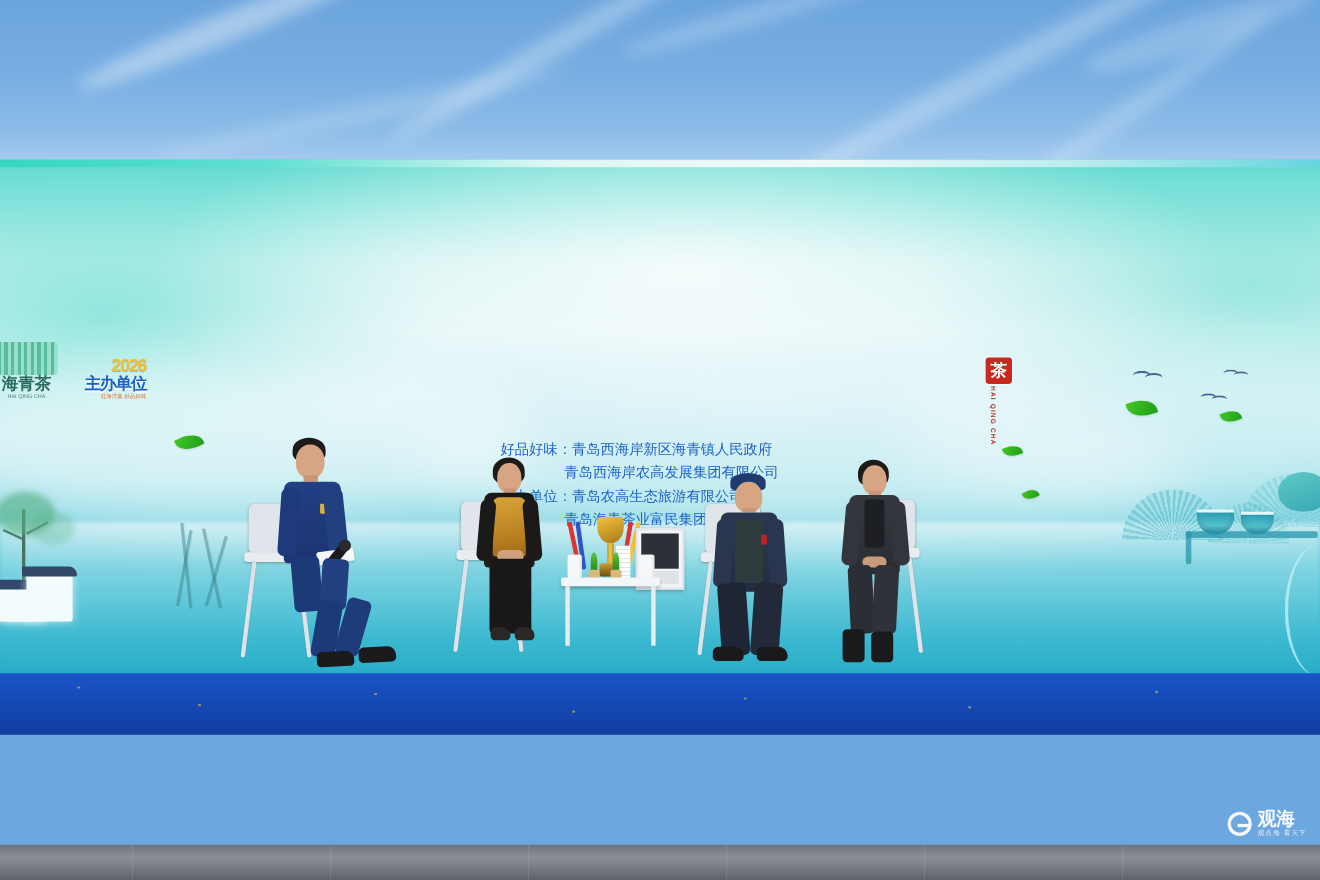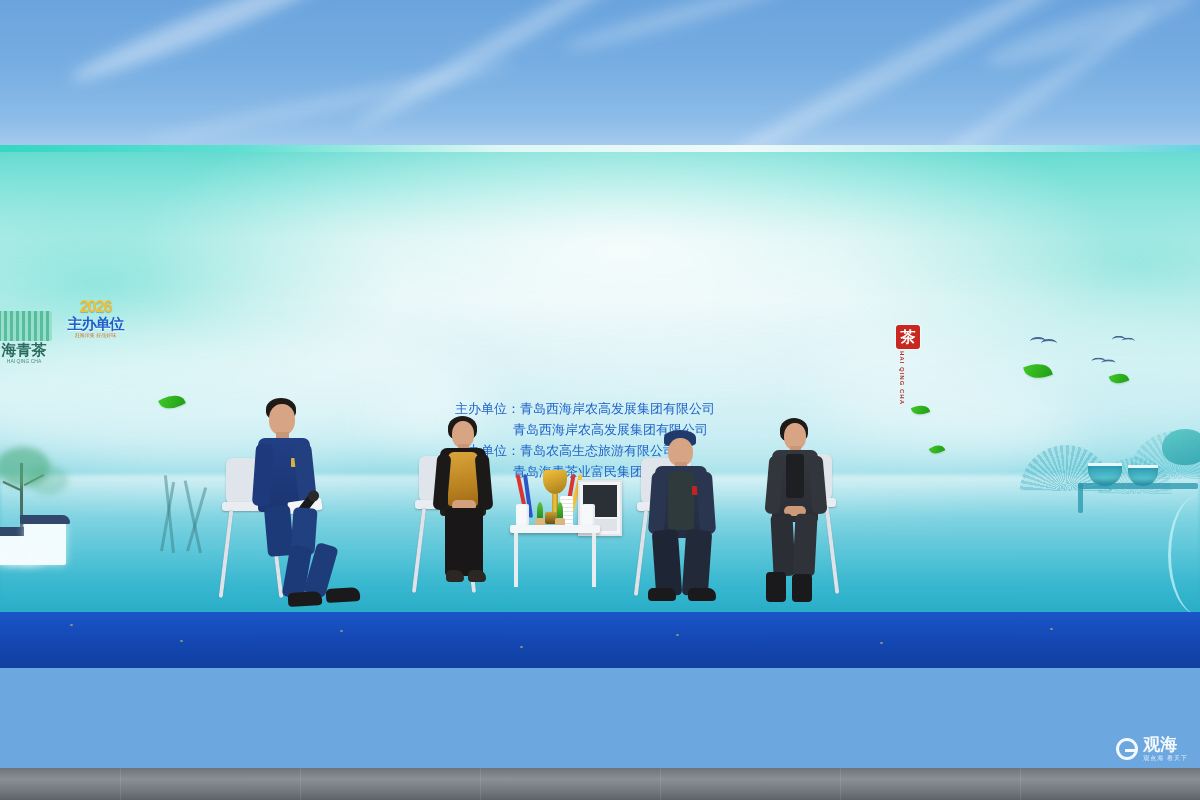--- a/index.html
+++ b/index.html
@@ -87,21 +87,21 @@
         color:#fff;font-size:15px;font-weight:bold;box-shadow:0 0 0 1px rgba(255,255,255,.5);}
   .seal-py{position:absolute;left:898px;top:351px;font-size:6px;color:#b1372d;line-height:7px;
         writing-mode:vertical-rl;letter-spacing:1px;font-weight:bold;}
 
   
   .orgs{position:absolute;left:455px;top:398px;width:340px;color:#1e63c9;font-size:13px;line-height:21px;}
   .orgs div{white-space:nowrap;}
   .orgs .indent{padding-left:58px;}
 
   
-  .logo-2026{position:absolute;left:58px;top:154px;width:75px;height:48px;text-align:center;}
+  .logo-2026{position:absolute;left:58px;top:180px;width:75px;height:48px;text-align:right;}
   .logo-2026 .yr{font-size:16px;font-weight:bold;color:#f0c23a;letter-spacing:-1px;
         text-shadow:0 1px 1px rgba(0,0,0,.25);line-height:16px;}
   .logo-2026 .nm{font-size:15px;font-weight:bold;color:#1b5fc8;line-height:17px;
         text-shadow:0 1px 0 rgba(255,255,255,.85);letter-spacing:-1px;}
   .logo-2026 .tg{font-size:5px;color:#d9702a;line-height:7px;}
   .hqc{position:absolute;left:-2px;top:196px;width:52px;height:30px;text-align:center;}
   .hqc .ch{font-size:15px;font-weight:bold;color:#2b6b5c;line-height:17px;}
   .hqc .sub{font-size:5px;color:#4b8a7c;line-height:6px;}
   .stripes{position:absolute;left:-2px;top:166px;width:54px;height:30px;
       background:repeating-linear-gradient(90deg,#41b08c 0 3px,#8fdcc0 3px 6px);
@@ -262,21 +262,21 @@
     </div>
   </div>
 
 
   <div class="seal">
     <span>茶</span>
   </div>
   <div class="seal-py">HAI QING CHA</div>
 
   <div class="orgs">
-    <div>主办单位：青岛西海岸农高发展集团有限公司</div>
+    <div>好品好味：青岛西海岸新区海青镇人民政府</div>
     <div class="indent">青岛西海岸农高发展集团有限公司</div>
     <div>承办单位：青岛农高生态旅游有限公司</div>
     <div class="indent">青岛海青茶业富民集团</div>
   </div>
 
   <div class="chair" style="left:222px;top:502px;">
     <div class="back"></div>
       <div class="seat"></div>
     <div class="lg" style="left:2px;top:8px;height:88px;transform:rotate(7deg);"></div>
     <div class="lg" style="left:52px;top:8px;height:88px;transform:rotate(-7deg);"></div>

